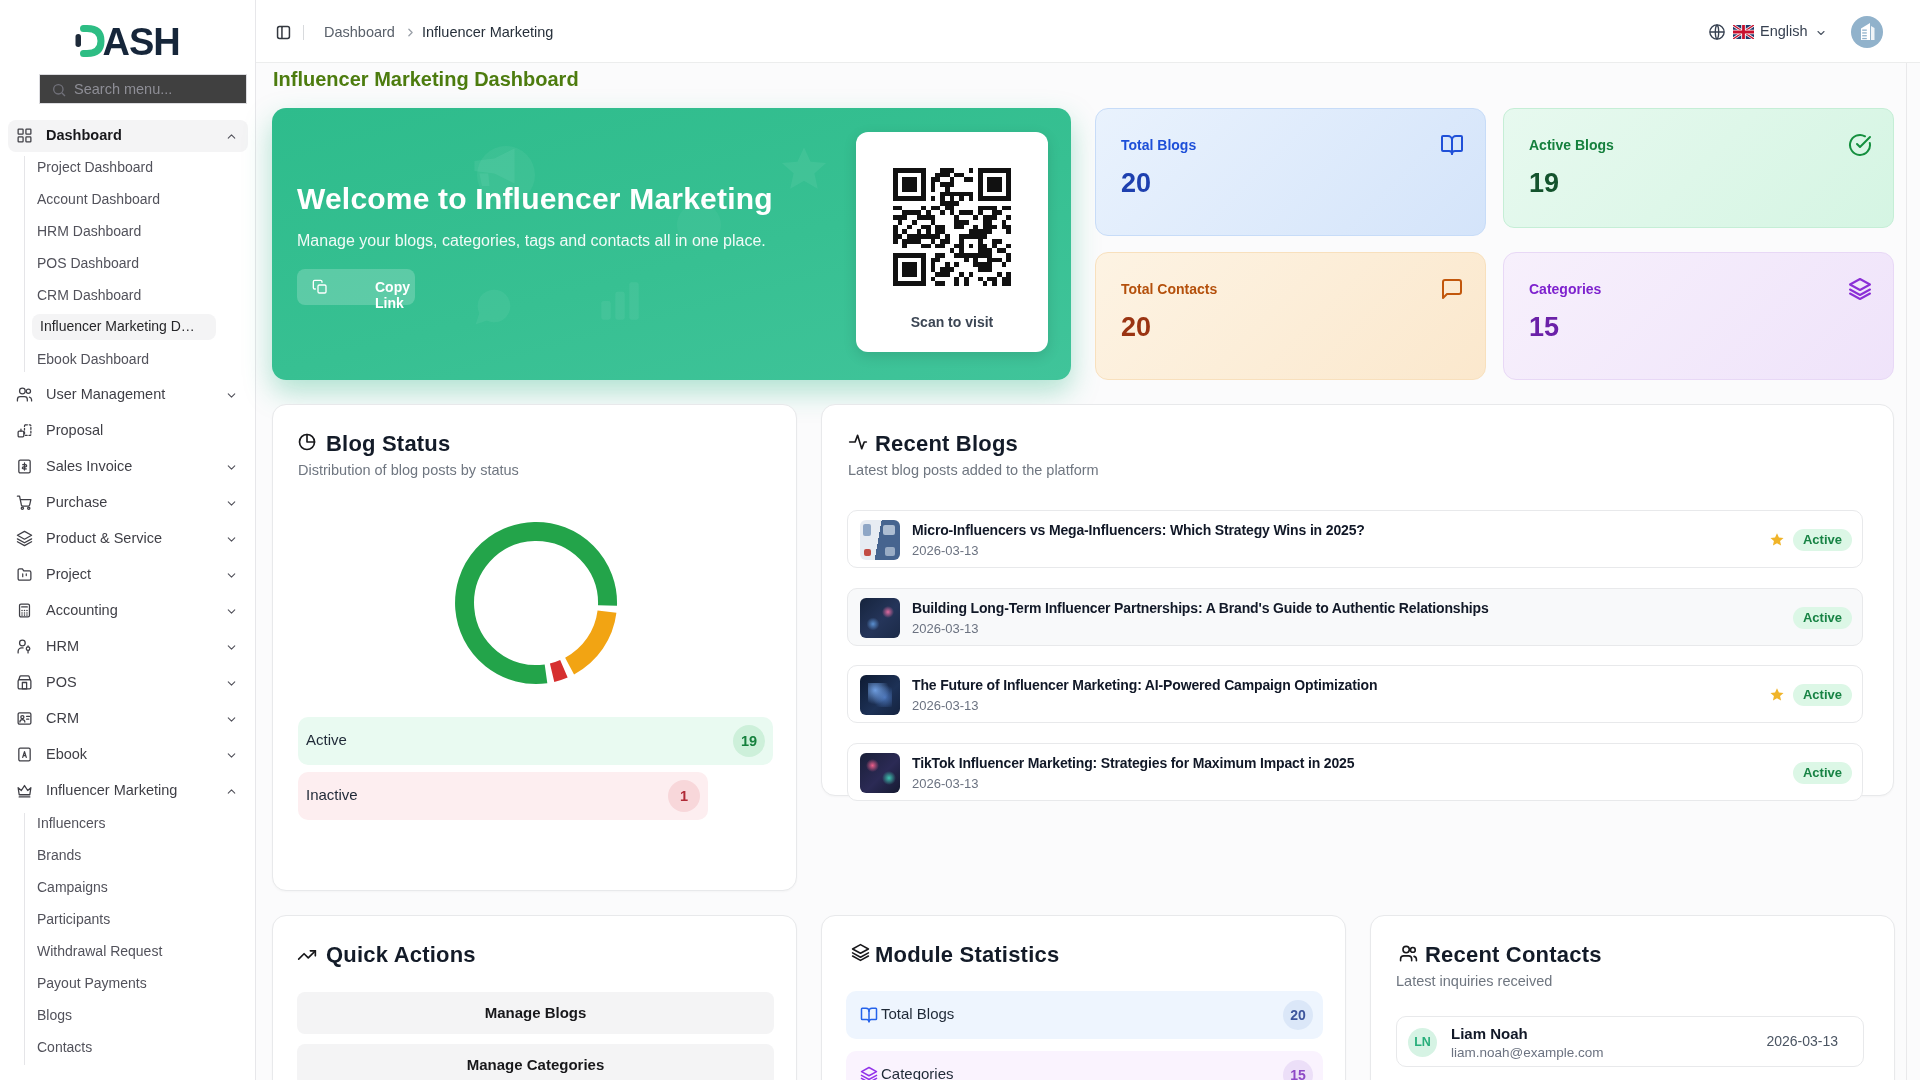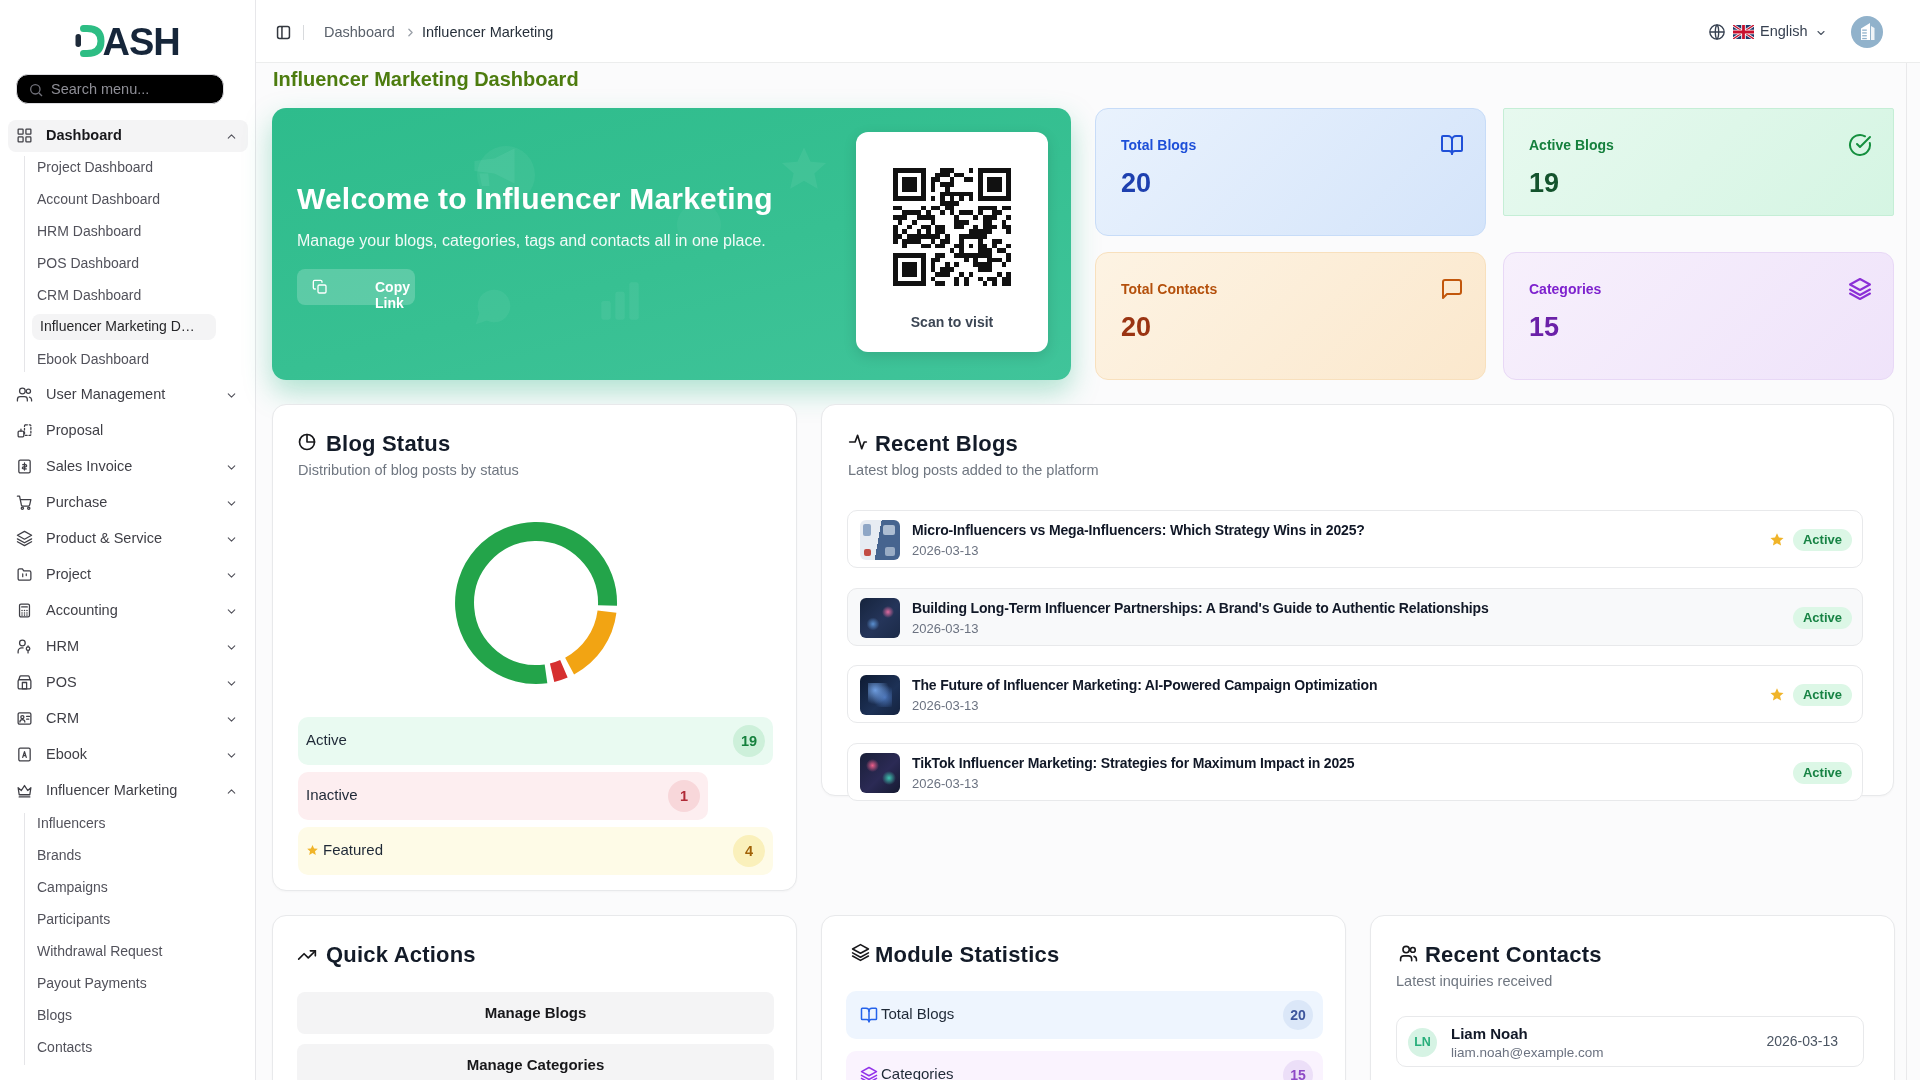--- a/index.html
+++ b/index.html
@@ -3,21 +3,21 @@
 <meta charset="utf-8">
 <style>
 * { margin:0; padding:0; box-sizing:border-box; }
 html,body { width:1920px; height:1080px; overflow:hidden; }
 body { font-family:"Liberation Sans", sans-serif; background:#fbfbfc; position:relative; color:#18181b; }
 .abs { position:absolute; }
 svg { display:block; }
 
 #sidebar { position:absolute; left:0; top:0; width:256px; height:1080px; background:#fff; border-right:1px solid #e7e7ea; }
 #logo { position:absolute; left:74px; top:22px; }
-#search { position:absolute; left:16px; top:74px; width:208px; height:30px; border:1px solid #dcdce0; border-radius:12px; background:#000000; }
+#search { position:absolute; left:39px; top:74px; width:208px; height:30px; border:1px solid #dcdce0; border-radius:1px; background:#404040; }
 #search .ph { position:absolute; left:34px; top:6px; font-size:14.5px; color:#8e8e96; }
 #search svg { position:absolute; left:11px; top:7px; }
 .mi { position:absolute; left:8px; width:240px; height:32px; border-radius:8px; }
 .mi .ic { position:absolute; left:8px; top:7px; }
 .mi .lb { position:absolute; left:38px; top:7px; font-size:14.5px; color:#3f3f46; }
 .mi .ch { position:absolute; right:10px; top:10px; }
 .sub { position:absolute; left:37px; font-size:14px; color:#52525b; height:26px; line-height:26px; }
 .vline { position:absolute; left:24px; width:1px; background:#e5e5e8; }
 
 #header { position:absolute; left:256px; top:0; width:1664px; height:63px; background:#fff; border-bottom:1px solid #eceded; }
@@ -309,21 +309,21 @@
 <div class="abs" style="left:1095px;top:108px;width:391px;height:128px;border-radius:13px;background:linear-gradient(135deg,#e9f2fd,#d4e4fa);border:1px solid #c7dcf8;">
 <div class="abs" style="left:25px;top:28px;font-size:14px;font-weight:bold;color:#1d4fd8;">Total Blogs</div>
 <div class="abs" style="left:25px;top:59px;font-size:27px;font-weight:bold;color:#1e40af;">20</div>
 <div class="abs" style="left:344px;top:24px;">
       <svg width="24" height="24" viewBox="0 0 24 24" fill="none" stroke="#2050d8" stroke-width="2" stroke-linecap="round" stroke-linejoin="round">
         <path d="M12 7v14"></path>
         <path d="M3 18a1 1 0 0 1-1-1V4a1 1 0 0 1 1-1h5a4 4 0 0 1 4 4 4 4 0 0 1 4-4h5a1 1 0 0 1 1 1v13a1 1 0 0 1-1 1h-6a3 3 0 0 0-3 3 3 3 0 0 0-3-3z"></path>
       </svg>
     </div>
 </div>
-<div class="abs" style="left:1503px;top:108px;width:391px;height:108px;border-radius:2px;background:linear-gradient(135deg,#e7f9ef,#d5f5e3);border:1px solid #c5eed6;">
+<div class="abs" style="left:1503px;top:108px;width:391px;height:120px;border-radius:11px;background:linear-gradient(135deg,#e7f9ef,#d5f5e3);border:1px solid #c5eed6;">
 <div class="abs" style="left:25px;top:28px;font-size:14px;font-weight:bold;color:#15803d;">Active Blogs</div>
 <div class="abs" style="left:25px;top:59px;font-size:27px;font-weight:bold;color:#14532d;">19</div>
 <div class="abs" style="left:344px;top:24px;">
       <svg width="24" height="24" viewBox="0 0 24 24" fill="none" stroke="#148f3e" stroke-width="2" stroke-linecap="round" stroke-linejoin="round">
         <path d="M21.8 10A10 10 0 1 1 17 3.3"></path>
         <path d="M9 11l3 3L22 4"></path>
       </svg>
     </div>
 </div>
 <div class="abs" style="left:1095px;top:252px;width:391px;height:128px;border-radius:13px;background:linear-gradient(135deg,#fdf3e3,#fbe8cd);border:1px solid #f8e0bd;">
@@ -359,27 +359,20 @@
 <path d="M 117.9 152.8 A 71.5 71.5 0 0 1 106.1 156.7" stroke="#d62f2f" stroke-width="19"></path>
 </svg>
 <div class="abs" style="left:25px;top:312px;width:475px;height:48px;background:#e9faf1;border-radius:10px;">
   <span class="abs" style="left:8px;top:14px;font-size:15px;color:#1f2937;">Active</span>
   <span class="abs" style="right:8px;top:8px;width:32px;height:32px;border-radius:50%;background:#cdf0da;text-align:center;line-height:32px;font-size:14.5px;font-weight:bold;color:#15803d;">19</span>
 </div>
 <div class="abs" style="left:25px;top:367px;width:410px;height:48px;background:#fdeef0;border-radius:10px;">
   <span class="abs" style="left:8px;top:14px;font-size:15px;color:#1f2937;">Inactive</span>
   <span class="abs" style="right:8px;top:8px;width:32px;height:32px;border-radius:50%;background:#f8d7da;text-align:center;line-height:32px;font-size:14.5px;font-weight:bold;color:#b02a37;">1</span>
 </div>
-<div class="abs" style="left:25px;top:422px;width:475px;height:48px;background:#fefbe7;border-radius:10px;">
-  <svg class="abs" style="left:8px;top:17px;" width="13" height="13" viewBox="0 0 24 24" fill="#f0b429">
-        <path d="M12 2l2.9 6.3 6.9.6-5.2 4.6 1.5 6.8L12 16.8 5.9 20.3l1.5-6.8L2.2 8.9l6.9-.6z"></path>
-      </svg>
-  <span class="abs" style="left:25px;top:14px;font-size:15px;color:#1f2937;">Featured</span>
-  <span class="abs" style="right:8px;top:8px;width:32px;height:32px;border-radius:50%;background:#faf0bb;text-align:center;line-height:32px;font-size:14.5px;font-weight:bold;color:#a16207;">4</span>
-</div>
 </div>
 <div class="panel" style="left:821px;top:404px;width:1073px;height:392px;">
 <svg class="abs" style="left:26px;top:27px;" width="20" height="20" viewBox="0 0 24 24" fill="none" stroke="#18181b" stroke-width="2" stroke-linecap="round" stroke-linejoin="round">
       <path d="M22 12h-2.5l-3 8-5-16-3 8H2"></path>
     </svg>
 <div class="ptitle" style="left:53px;top:26px;">Recent Blogs</div>
 <div class="psub" style="left:26px;top:57px;">Latest blog posts added to the platform</div>
     <div class="abs" style="left:25px;top:105px;width:1016px;height:58px;background:#fff;border:1px solid #e8e9eb;border-radius:10px;">
       <span class="abs" style="left:12px;top:9px;width:40px;height:40px;border-radius:6px;overflow:hidden;background:linear-gradient(100deg,#e7ecf2 0 46%,#46648f 46% 100%);">
         <span class="abs" style="left:3px;top:4px;width:8px;height:12px;background:#8fa7c6;border-radius:2px;"></span>

